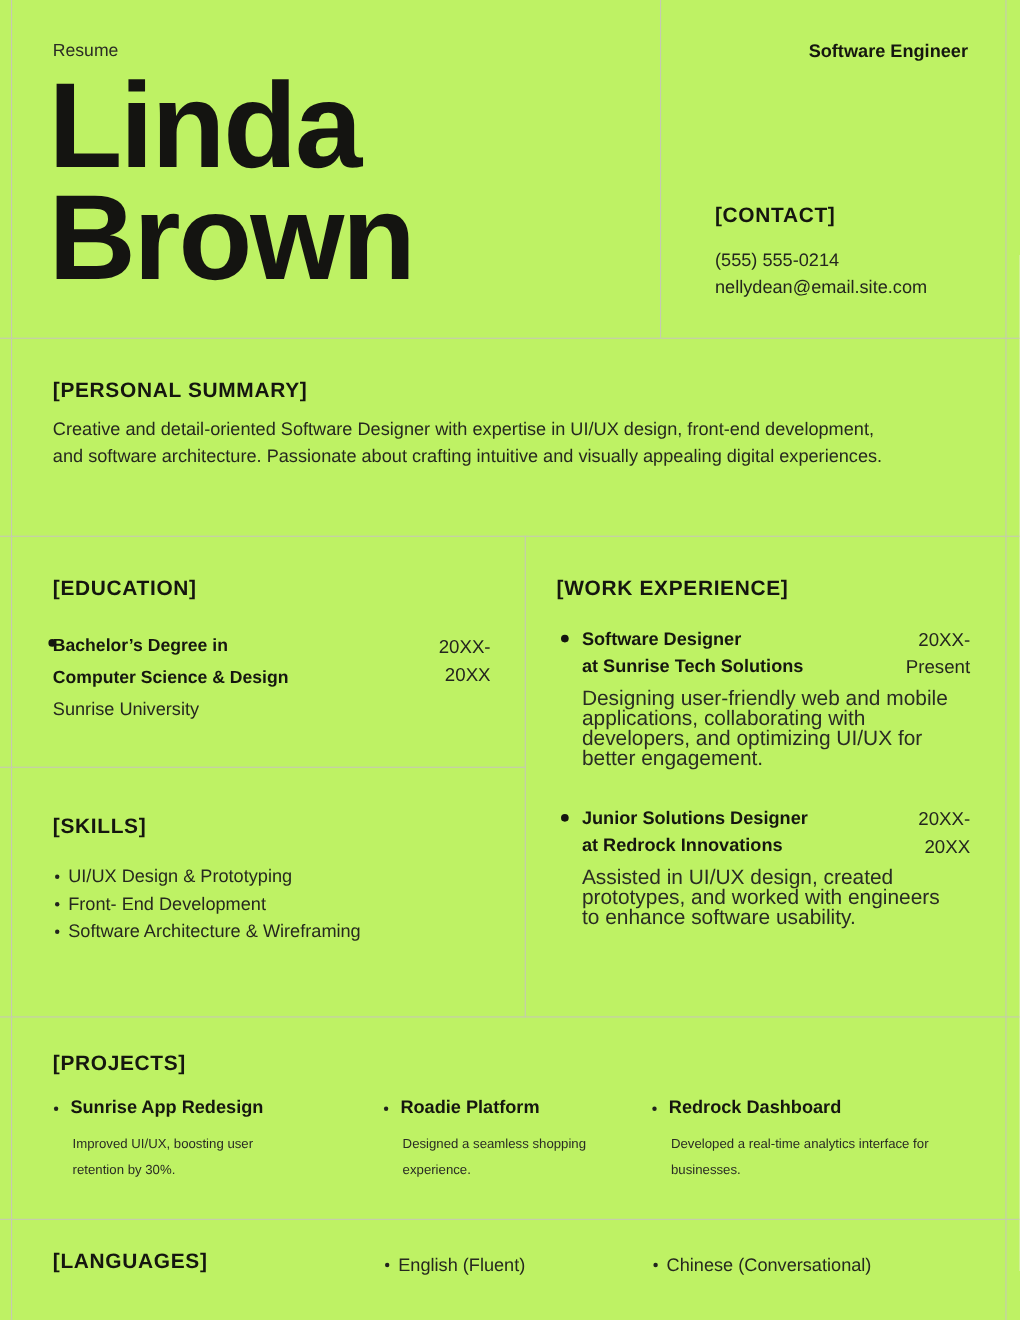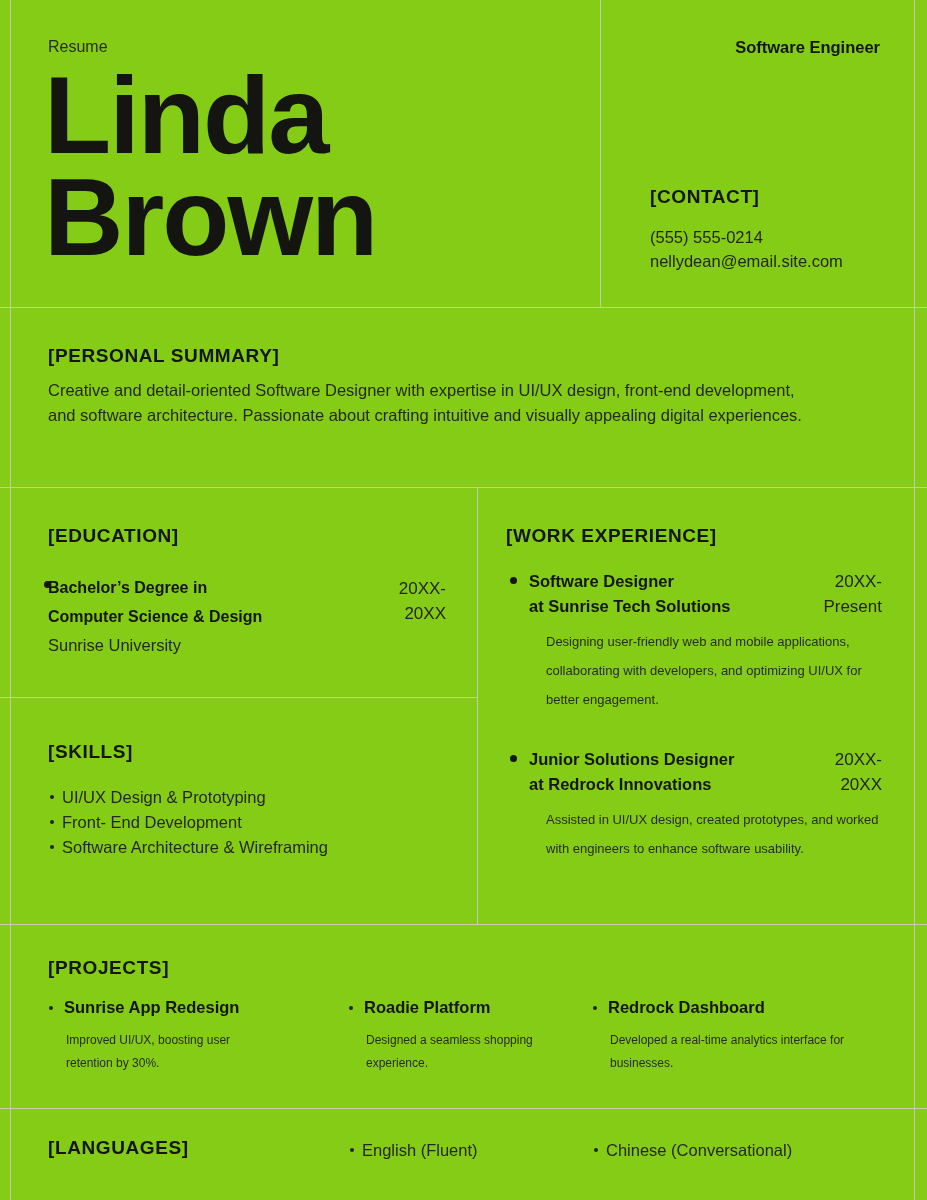--- a/index.html
+++ b/index.html
@@ -1,21 +1,21 @@
 <!DOCTYPE html>
 <html><head>
 <meta charset="utf-8">
 <style>
   * { margin: 0; padding: 0; box-sizing: border-box; }
   html, body { background: #e9ecd8; }
   .page {
     position: relative;
     width: 927px;
     height: 1200px;
-    background: #84cc16;
+    background: #bef264;
     font-family: "Liberation Sans", sans-serif;
     color: #24261e;
     overflow: hidden;
     margin: 0 auto;
   }
   .line { position: absolute; background: #c6c9b4; }
   .v-left   { left: 10px;  top: 0; width: 1px; height: 1200px; }
   .v-right  { left: 914px; top: 0; width: 1px; height: 1200px; }
   .v-header { left: 600px; top: 0; width: 1px; height: 307px; }
   .v-mid    { left: 477px; top: 487px; width: 1px; height: 438px; }
@@ -62,21 +62,21 @@
   .skill-item { position: relative; padding-left: 14px; font-size: 16.5px; line-height: 25px; color: #26281f; }
   .dot-sm { position: absolute; left: 2px; top: 10px; width: 4px; height: 4px; border-radius: 50%; background: #22241d; }
 
   .work { left: 506px; top: 525px; width: 376px; }
   .job { margin-top: 22px; }
   .job + .job { margin-top: 33px; }
   .job-head { position: relative; display: flex; justify-content: space-between; }
   .job-bullet { position: absolute; left: 4px; top: 8px; width: 7px; height: 7px; border-radius: 50%; background: #15160f; }
   .job-title { margin-left: 23px; font-size: 16.5px; font-weight: 700; line-height: 25px; color: #15160f; }
   .job-dates { font-size: 17px; line-height: 25px; text-align: right; color: #24261e; }
-  .job-desc { margin: 8px 0 0 40px; width: 333px; font-size: 13px; line-height: 29px; color: #2a2c24; }
+  .job-desc { margin: 8px 0 0 23px; width: 333px; font-size: 19px; line-height: 18px; color: #2a2c24; }
 
   .projects-heading { left: 48px; top: 957px; }
   .project-col { position: absolute; top: 997px; }
   .project-col.c1 { left: 48px; }
   .project-col.c2 { left: 348px; }
   .project-col.c3 { left: 592px; }
   .project-title-row { position: relative; padding-left: 16px; }
   .project-title { font-size: 16.5px; font-weight: 700; color: #15160f; line-height: 21px; }
   .project-desc { margin: 11px 0 0 18px; font-size: 12px; line-height: 23px; color: #2a2c24; }
   .c1 .project-desc { width: 202px; }

